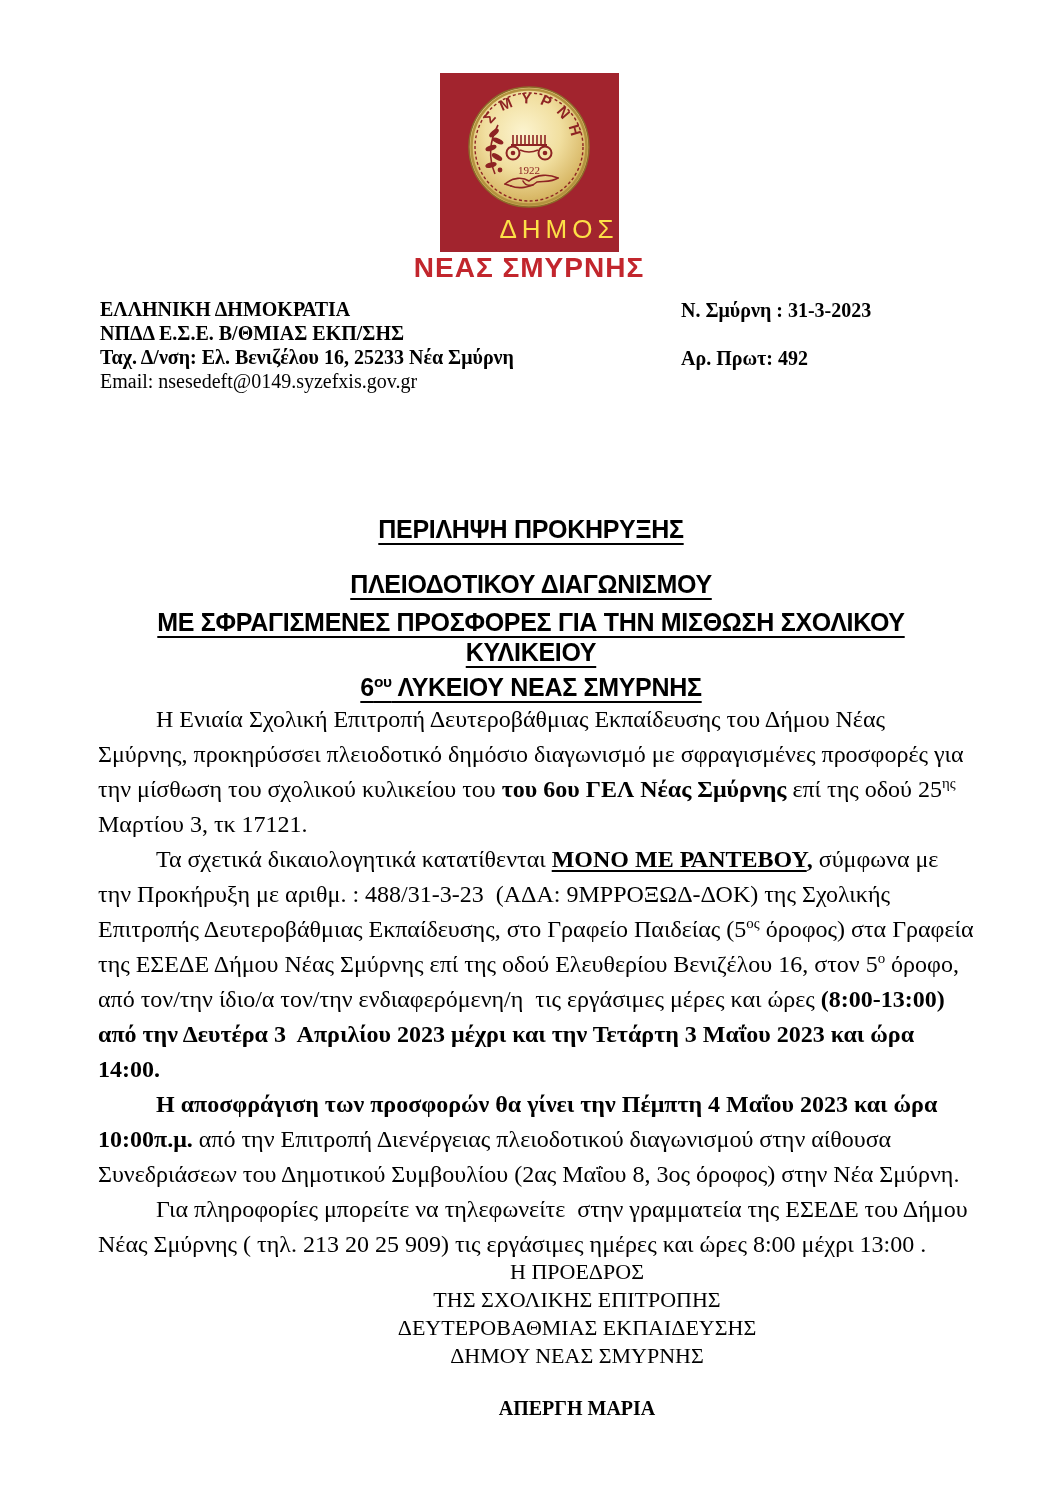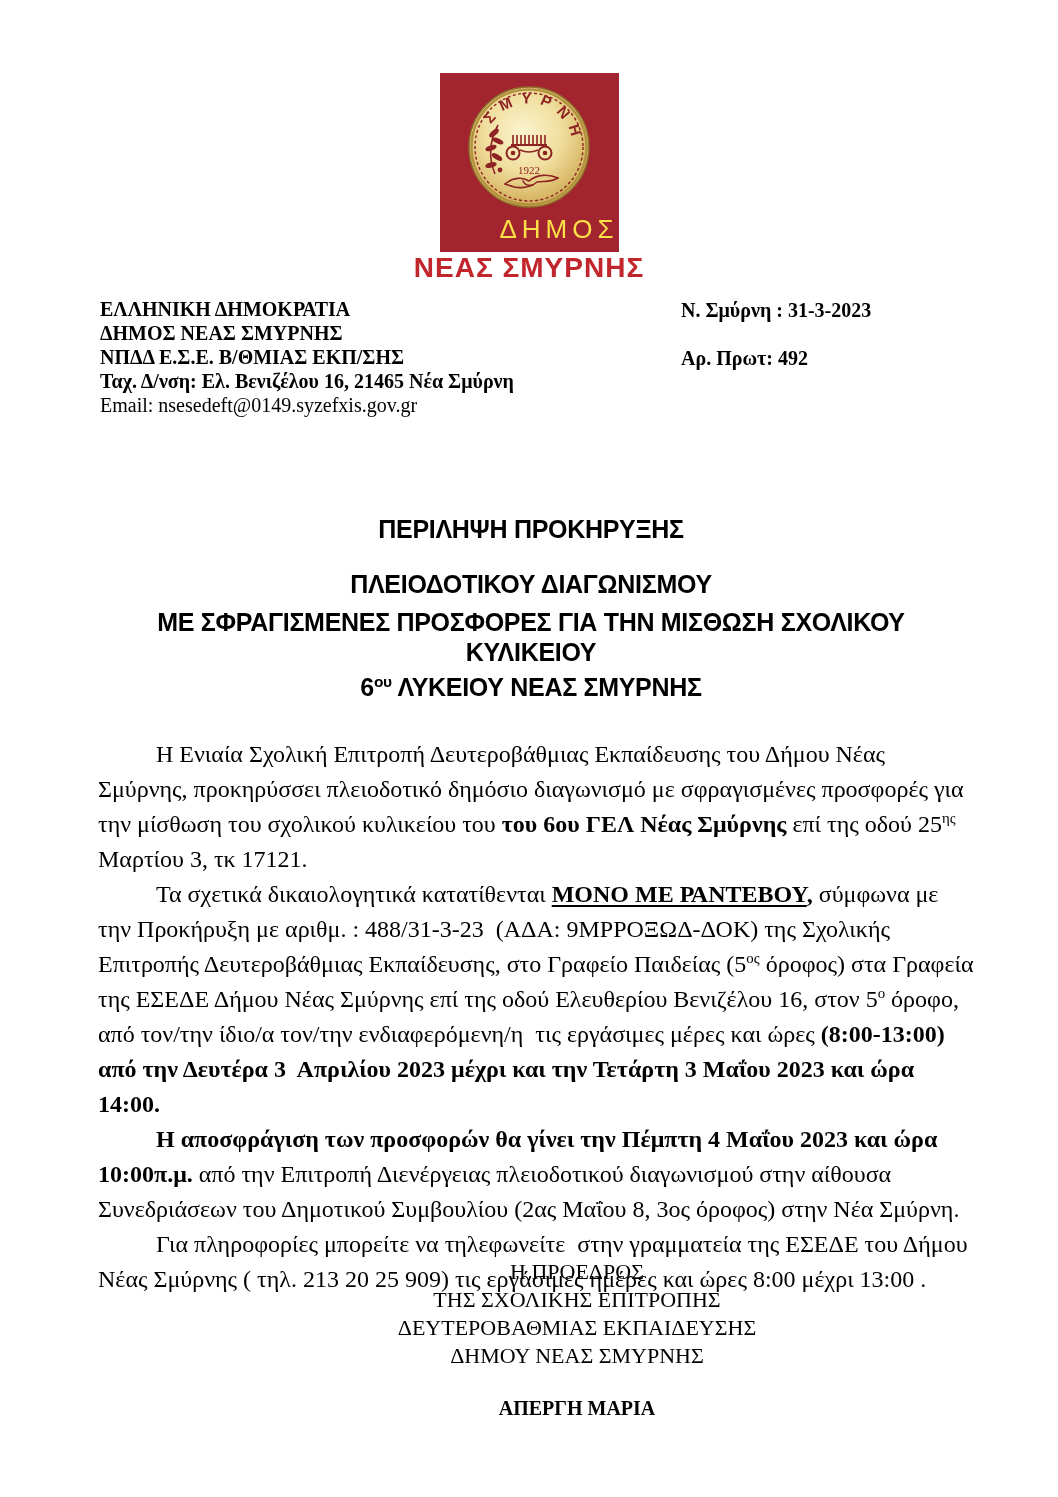--- a/index.html
+++ b/index.html
@@ -58,32 +58,33 @@
 
   
   .titles{
     position:absolute;left:98px;top:514px;width:866px;
     text-align:center;
     font-family:"Liberation Sans", sans-serif;
     font-weight:700;font-size:25px;letter-spacing:-0.3px;
     color:#000;
   }
   .titles .t-line{
+    text-decoration:underline;
     text-decoration-thickness:2px;
     text-underline-offset:5px;
     line-height:30px;
   }
   .titles .gap1{margin-bottom:25px;}
   .titles .gap2{margin-bottom:8px;}
   .titles .two-line{line-height:44px;}
   .titles sup{font-size:0.62em;margin-top:6px;}
 
   
   .body-text{
-    position:absolute;left:98px;top:737px;width:876px;
+    position:absolute;left:98px;top:702px;width:876px;
     font-size:24px;line-height:35px;
   }
   .body-text p{
     margin:0;
     text-indent:58px;
     white-space:pre-wrap;
   }
   .b{font-weight:700;}
   .u{text-decoration:underline;text-decoration-thickness:2px;text-underline-offset:3px;margin-top:16px;}
   .body-text sup, .sup{font-size:0.62em;vertical-align:super;line-height:0;}
@@ -153,23 +154,22 @@
           <path d="M56 96 C58 100 62 101 66 100"></path>
         </g>
       </svg>
       <div class="dimos-label">ΔΗΜΟΣ</div>
     </div>
     <div class="neas-label">ΝΕΑΣ ΣΜΥΡΝΗΣ</div>
   </div>
 
   <div class="header-left">
     <div>ΕΛΛΗΝΙΚΗ ΔΗΜΟΚΡΑΤΙΑ</div>
-    <div>ΔΗΜΟΣ ΝΕΑΣ ΣΜΥΡΝΗΣ</div>
     <div>ΝΠΔΔ Ε.Σ.Ε. Β/ΘΜΙΑΣ ΕΚΠ/ΣΗΣ</div>
-    <div>Ταχ. Δ/νση: Ελ. Βενιζέλου 16, 21465 Νέα Σμύρνη</div>
+    <div>Ταχ. Δ/νση: Ελ. Βενιζέλου 16, 25233 Νέα Σμύρνη</div>
     <div class="reg">Email: nsesedeft@0149.syzefxis.gov.gr</div>
   </div>
 
   <div class="header-right-date">Ν. Σμύρνη  : 31-3-2023</div>
   <div class="header-right-prot">Αρ. Πρωτ: 492</div>
 
   <div class="titles">
     <div class="t-line gap1">ΠΕΡΙΛΗΨΗ ΠΡΟΚΗΡΥΞΗΣ</div>
     <div class="t-line gap2">ΠΛΕΙΟΔΟΤΙΚΟΥ ΔΙΑΓΩΝΙΣΜΟΥ</div>
     <div class="two-line">

